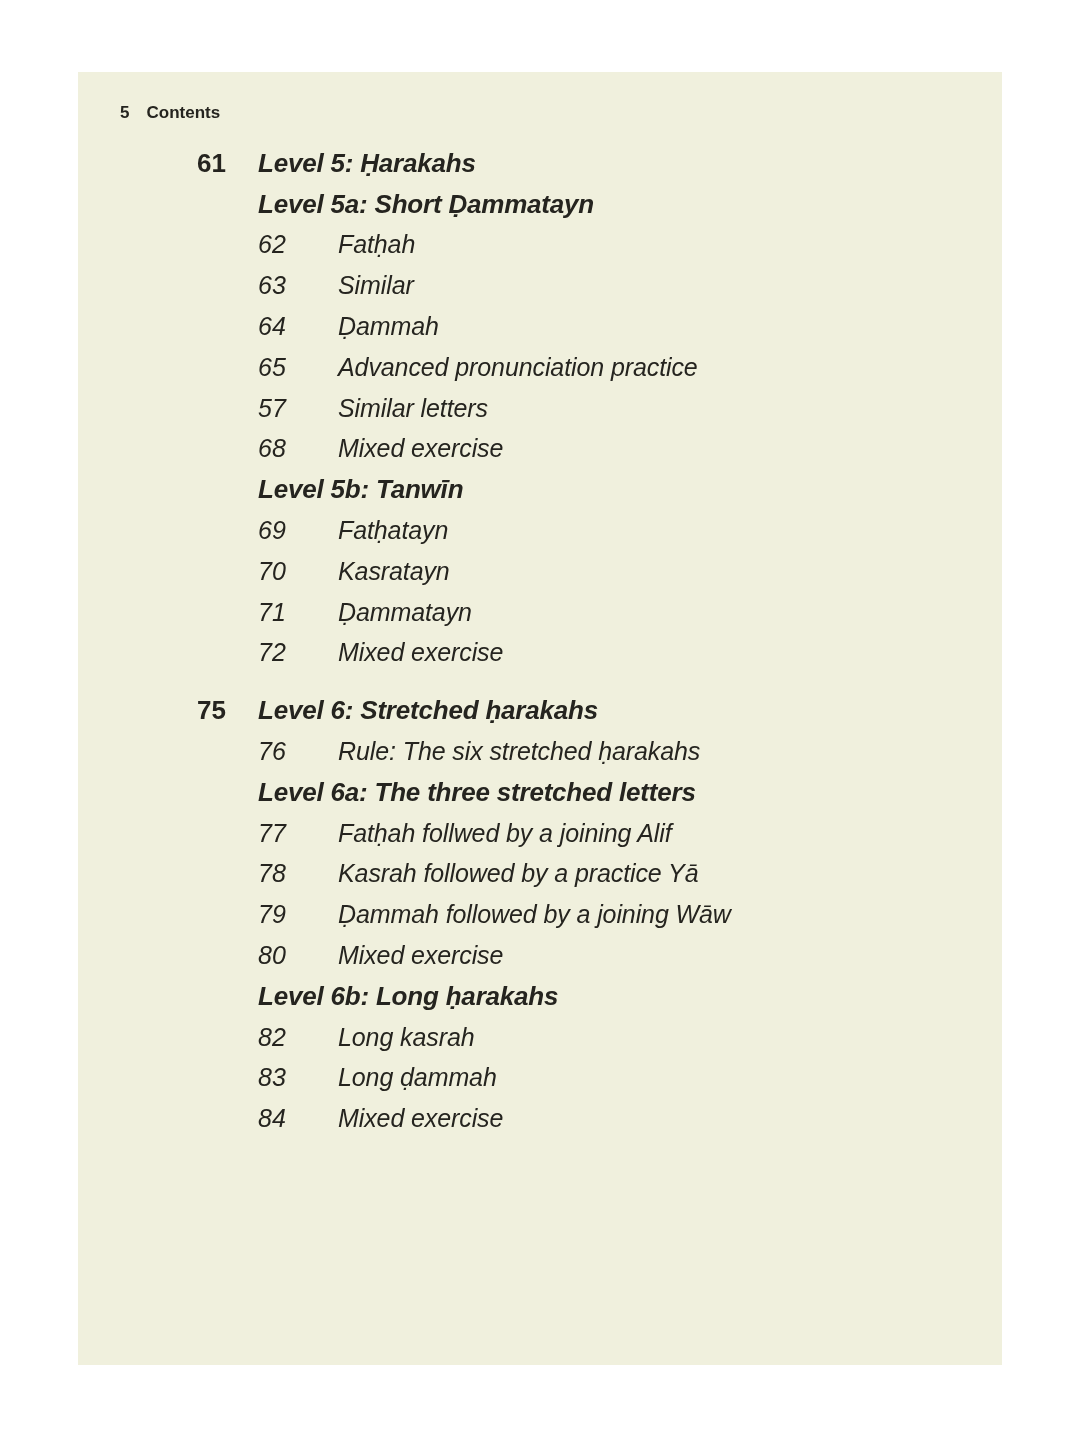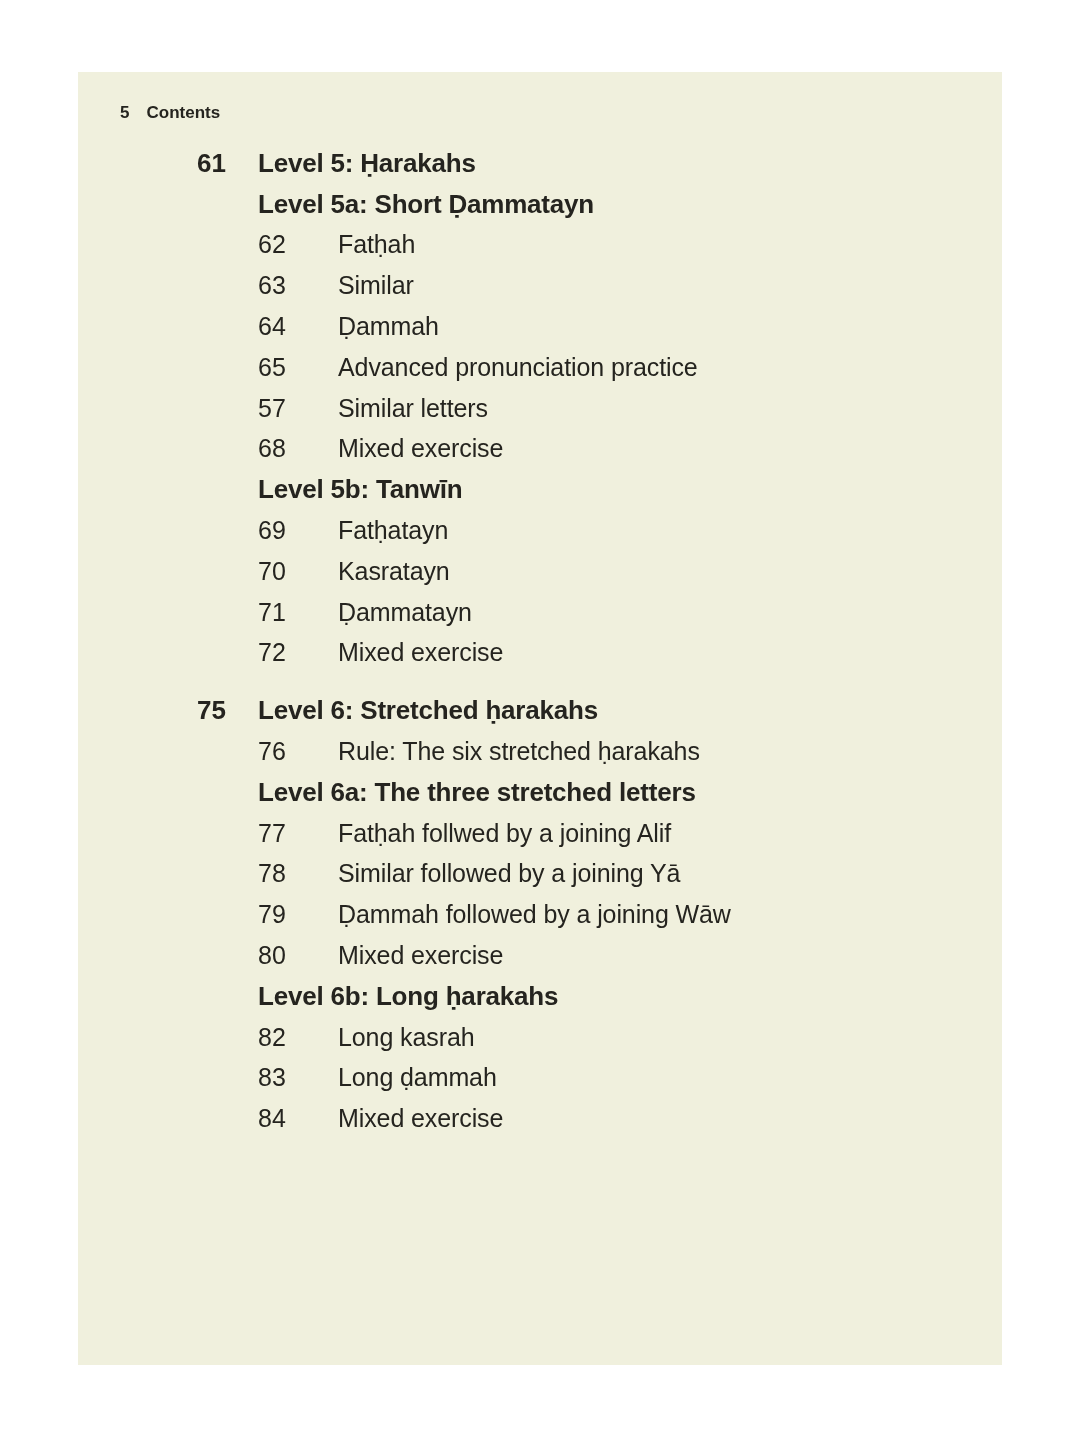--- a/index.html
+++ b/index.html
@@ -41,20 +41,21 @@
     flex: none;
     width: 148px;
     text-align: right;
     font-weight: 700;
     font-size: 26px;
   }
   .row .body {
     display: flex;
     align-items: baseline;
     margin-left: 32px;
+    font-style: italic;
   }
   .row.chapter .title,
   .row.section .title {
     font-weight: 700;
     font-size: 26px;
     letter-spacing: -0.2px;
   }
   .row .num-sub {
     flex: none;
     width: 50px;
@@ -209,21 +210,21 @@
       <span class="body">
         <span class="num-sub">77</span>
         <span class="title">Fatḥah follwed by a joining Alif</span>
       </span>
     </div>
 
     <div class="row entry">
       <span class="num-main"></span>
       <span class="body">
         <span class="num-sub">78</span>
-        <span class="title">Similar followed by a joining Yā</span>
+        <span class="title">Kasrah followed by a practice Yā</span>
       </span>
     </div>
 
     <div class="row entry">
       <span class="num-main"></span>
       <span class="body">
         <span class="num-sub">79</span>
         <span class="title">Ḍammah followed by a joining Wāw</span>
       </span>
     </div>

